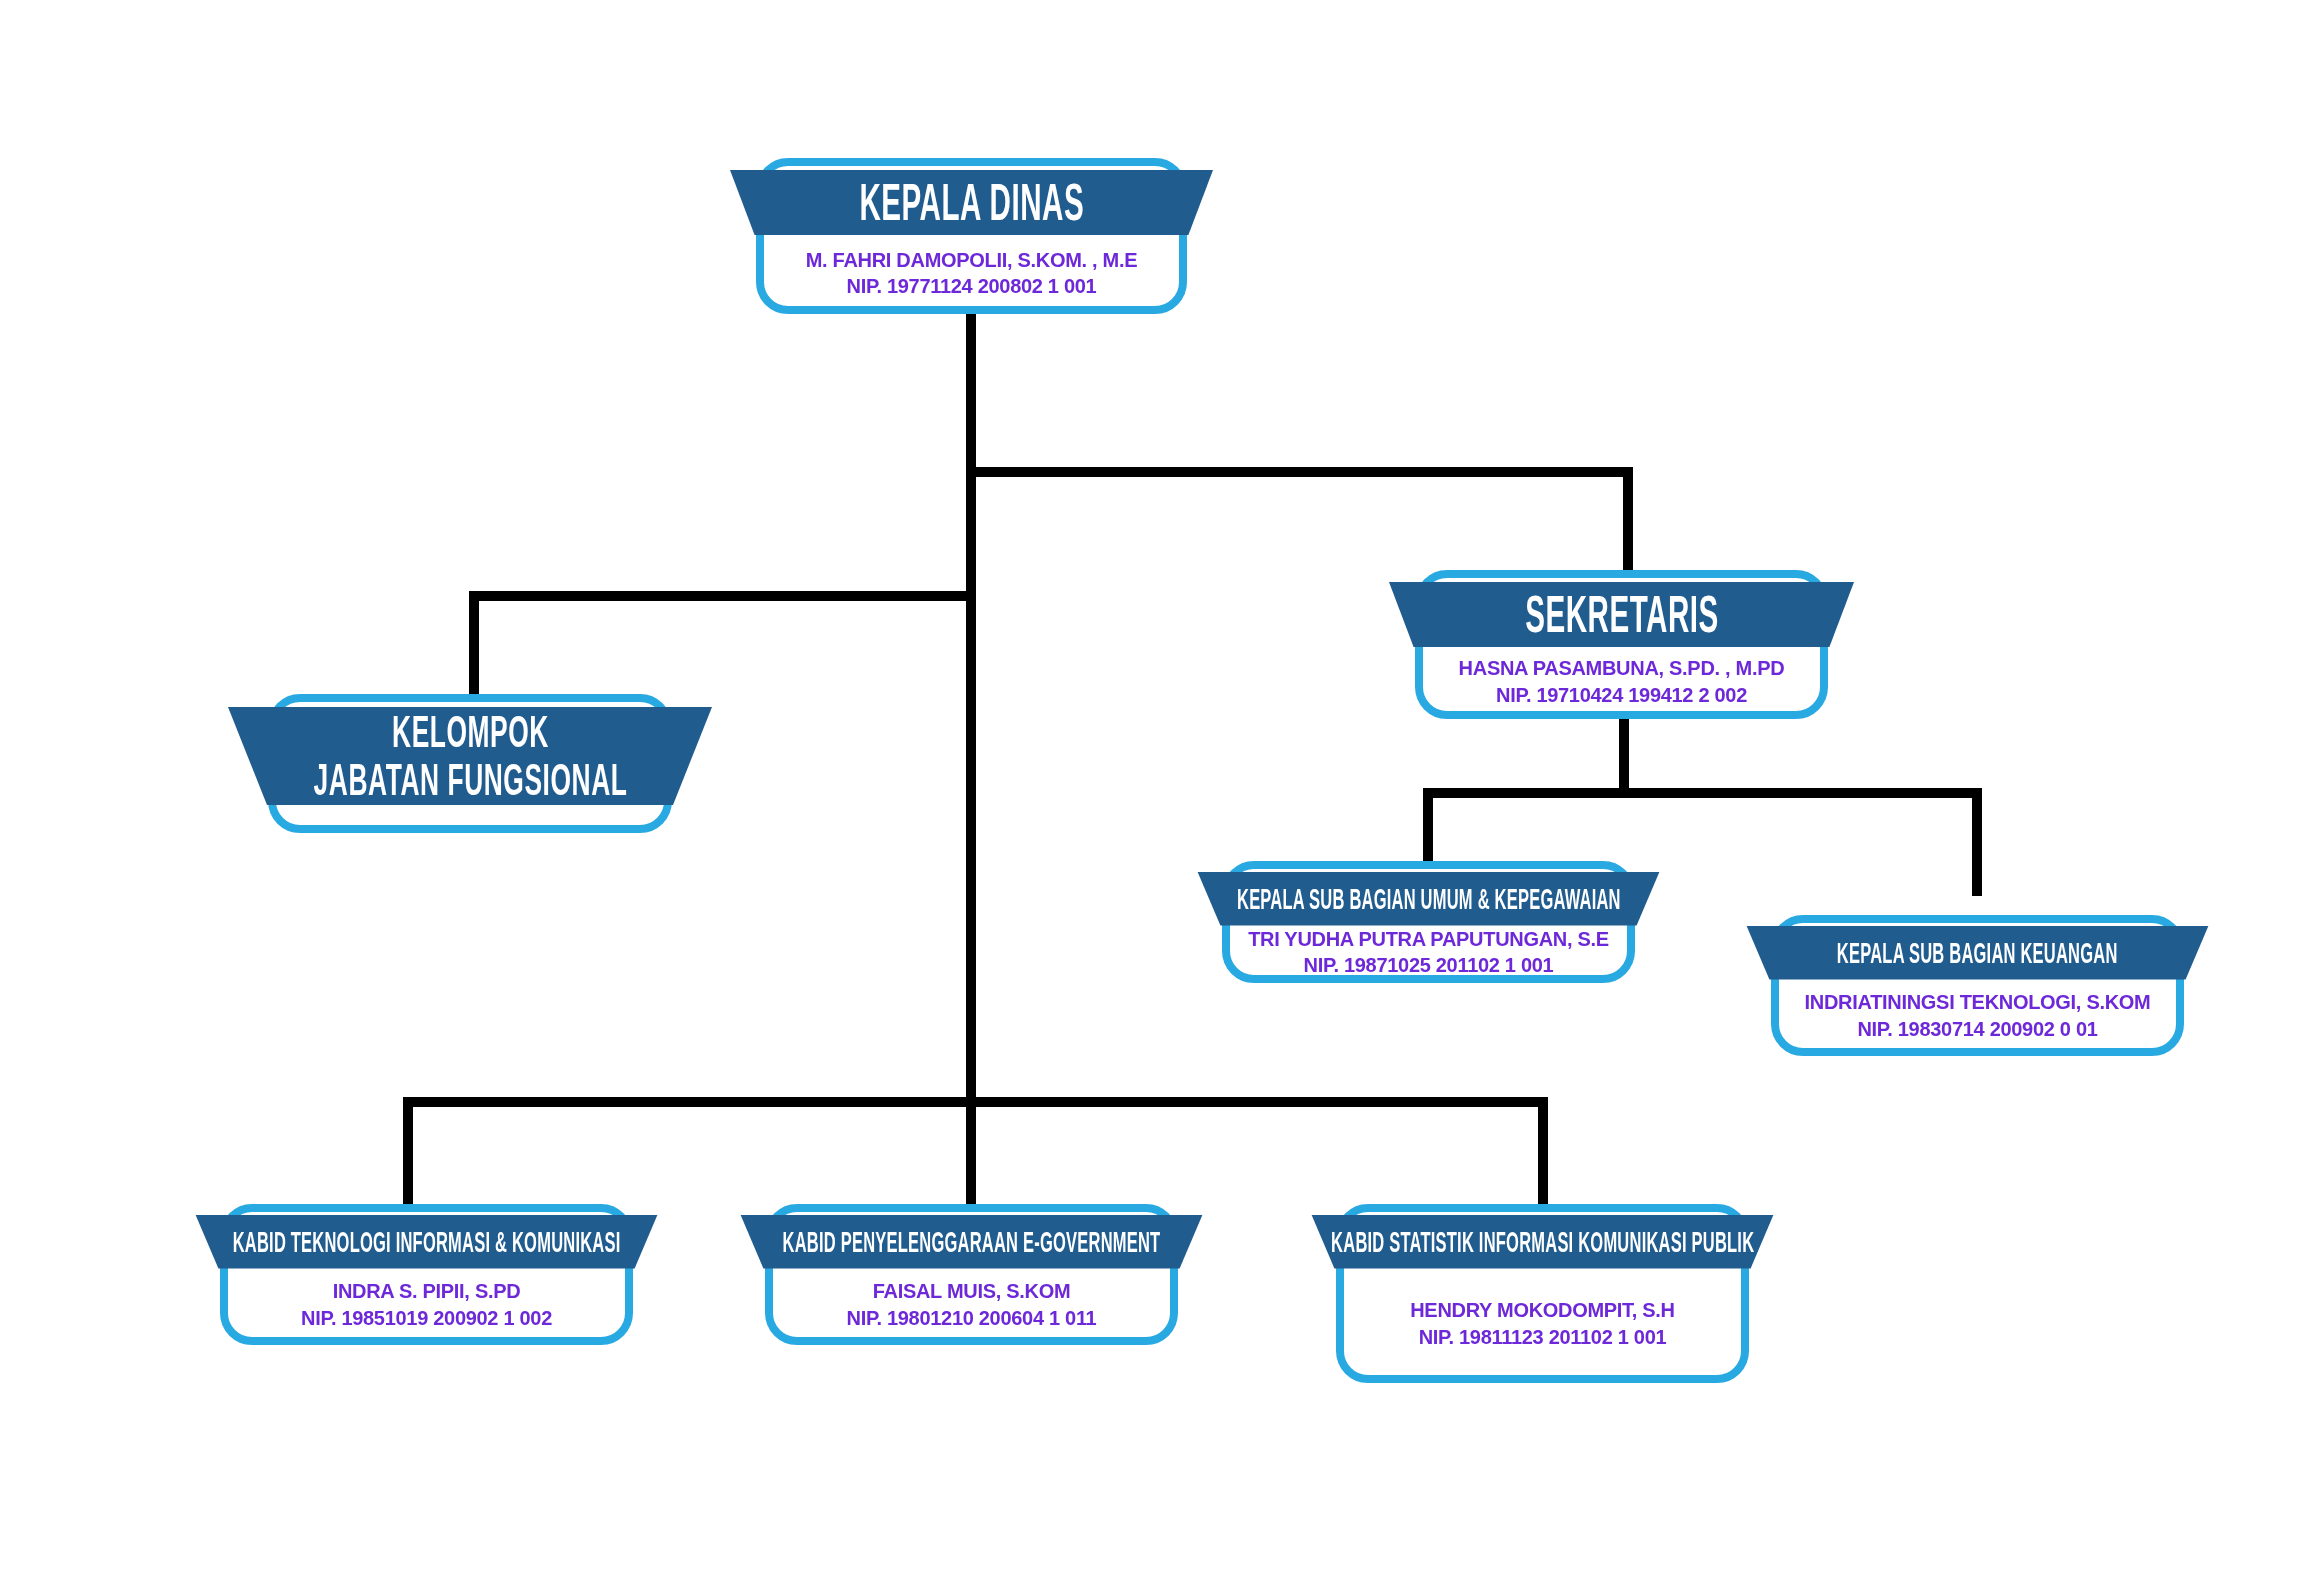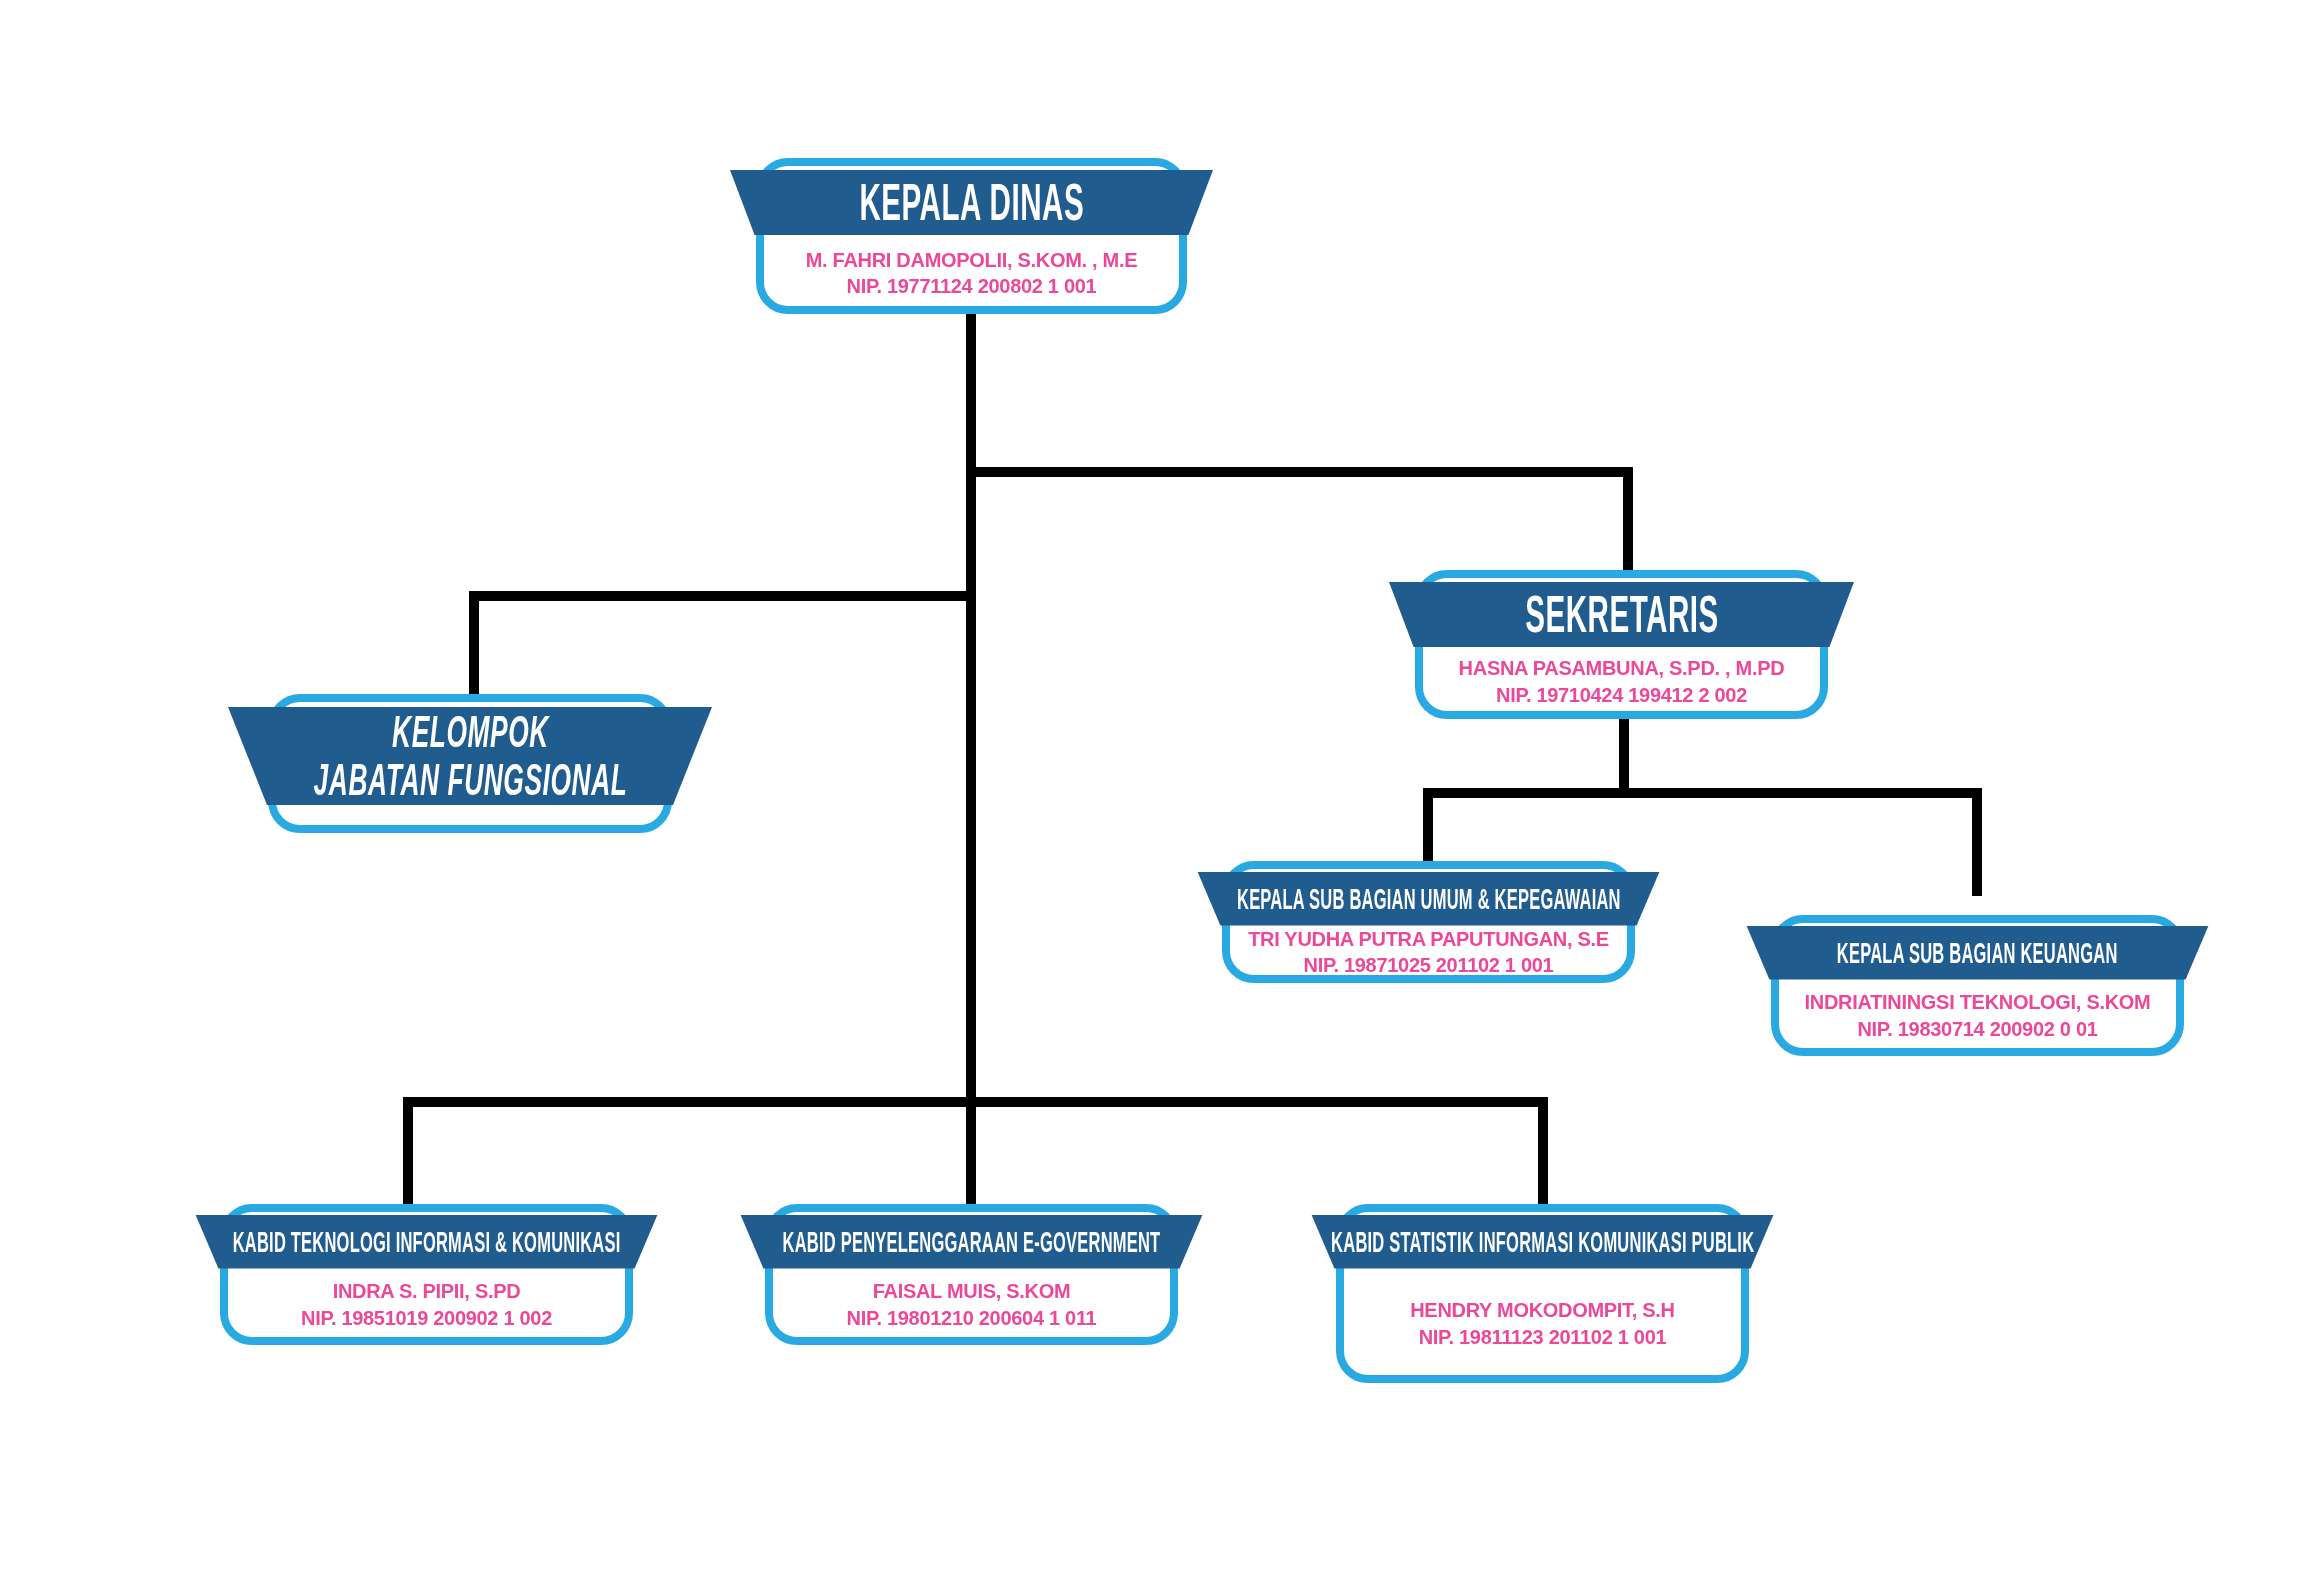--- a/index.html
+++ b/index.html
@@ -33,39 +33,38 @@
     left: -26px; right: -26px; top: 12px; height: 65px;
     clip-path: polygon(0 0, 100% 0, calc(100% - 24.6px) 100%, 24.6px 100%);
   }
   .ribbon-sm {
     left: -24.6px; right: -24.6px; top: 10.5px; height: 54px;
     clip-path: polygon(0 0, 100% 0, calc(100% - 23px) 100%, 23px 100%);
   }
   .ribbon-xl {
     left: -40px; right: -40px; top: 13px; height: 98px;
     clip-path: polygon(0 0, 100% 0, calc(100% - 39px) 100%, 39px 100%);
-    font-style: italic;
   }
   .ribbon-title {
     color: #ffffff; font-weight: bold; white-space: nowrap;
     transform-origin: 50% 50%;
   }
   .t-lg { font-size: 51px; transform: scaleX(0.58); letter-spacing: 0.9px; }
   .t-sm { font-size: 30px; transform: scaleX(0.55); letter-spacing: 0.4px; }
   .t-xl { font-size: 44px; line-height: 48px; transform: scaleX(0.60); text-align: center; letter-spacing: 0.9px; }
 
   .names {
     position: absolute; left: 10.5px; right: 10.5px; bottom: 8.8px;
     display: flex; flex-direction: column; align-items: center; justify-content: center;
     gap: 0.9px;
   }
   .names-lg { top: 84px; }
   .names-sm { top: 70px; }
   .name, .nip {
-    color: #ec4899; font-weight: bold; font-size: 20px; line-height: 25.5px;
+    color: #6d28d9; font-weight: bold; font-size: 20px; line-height: 25.5px;
     letter-spacing: -0.3px; white-space: nowrap; text-align: center;
   }
 </style>
 </head>
 <body>
 
 <div class="canvas">
 
   <div class="line" style="left:966px; top:309px; width:9.7px; height:899px;"></div>
   <div class="line" style="left:966px; top:467px; width:667px; height:9.7px;"></div>

